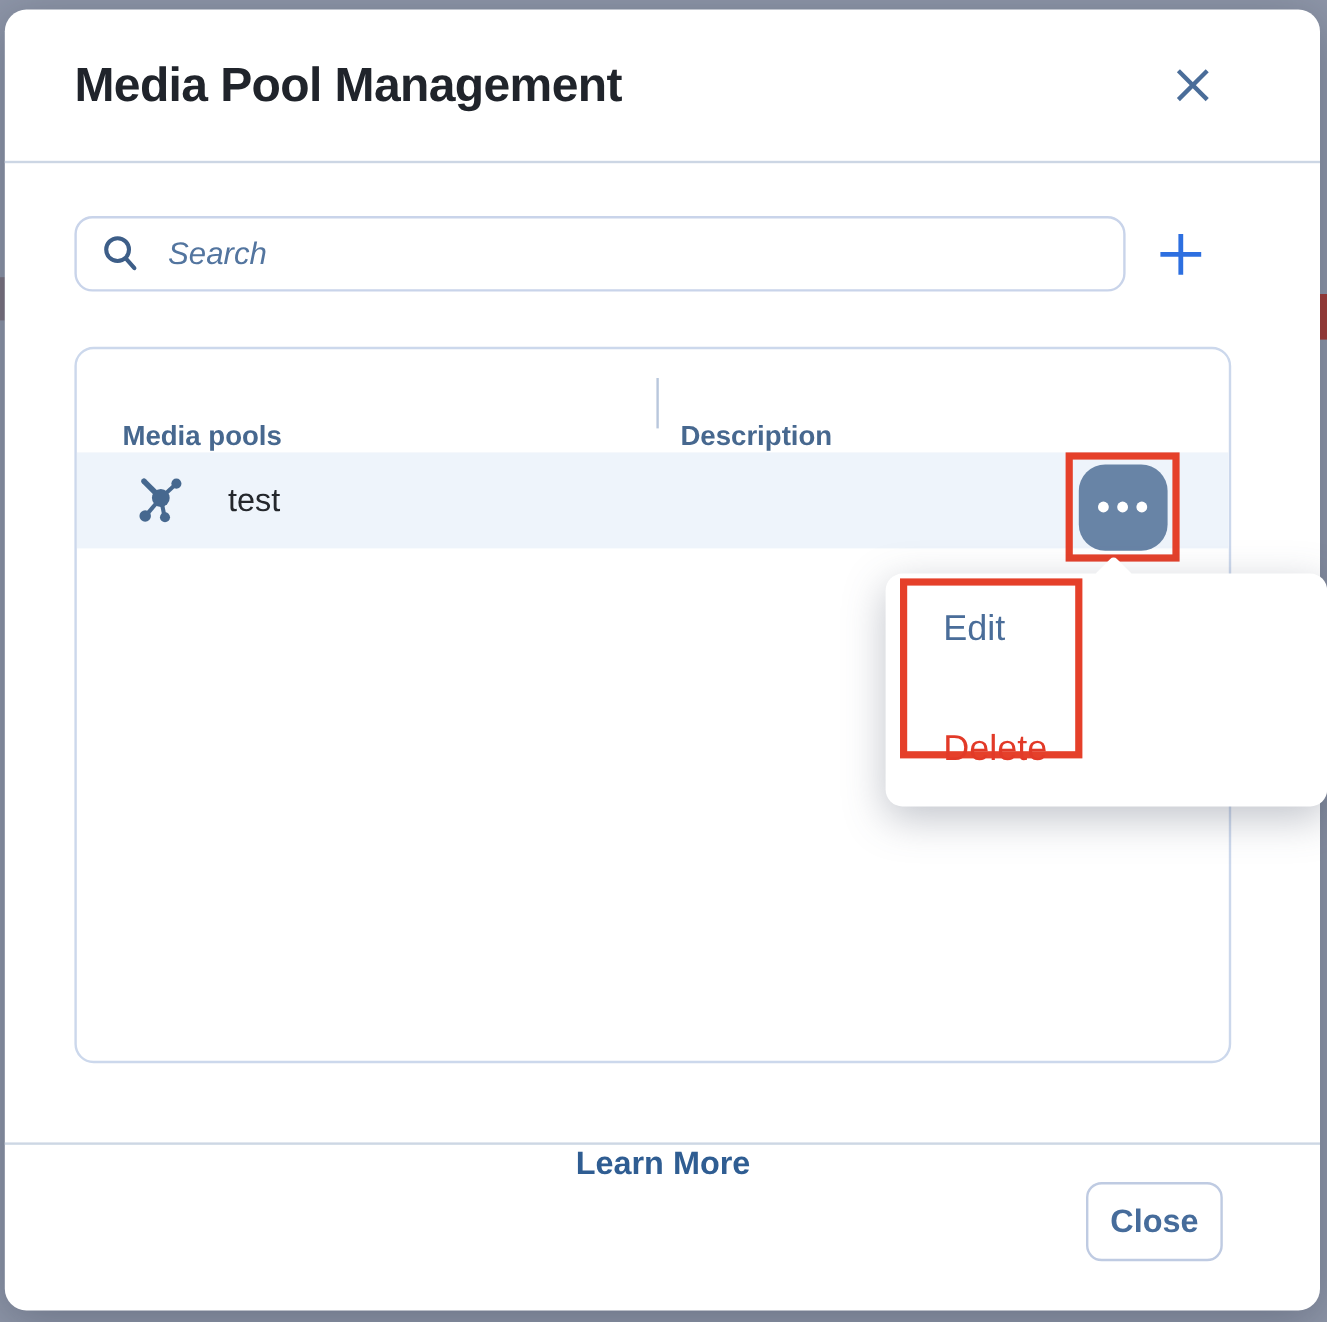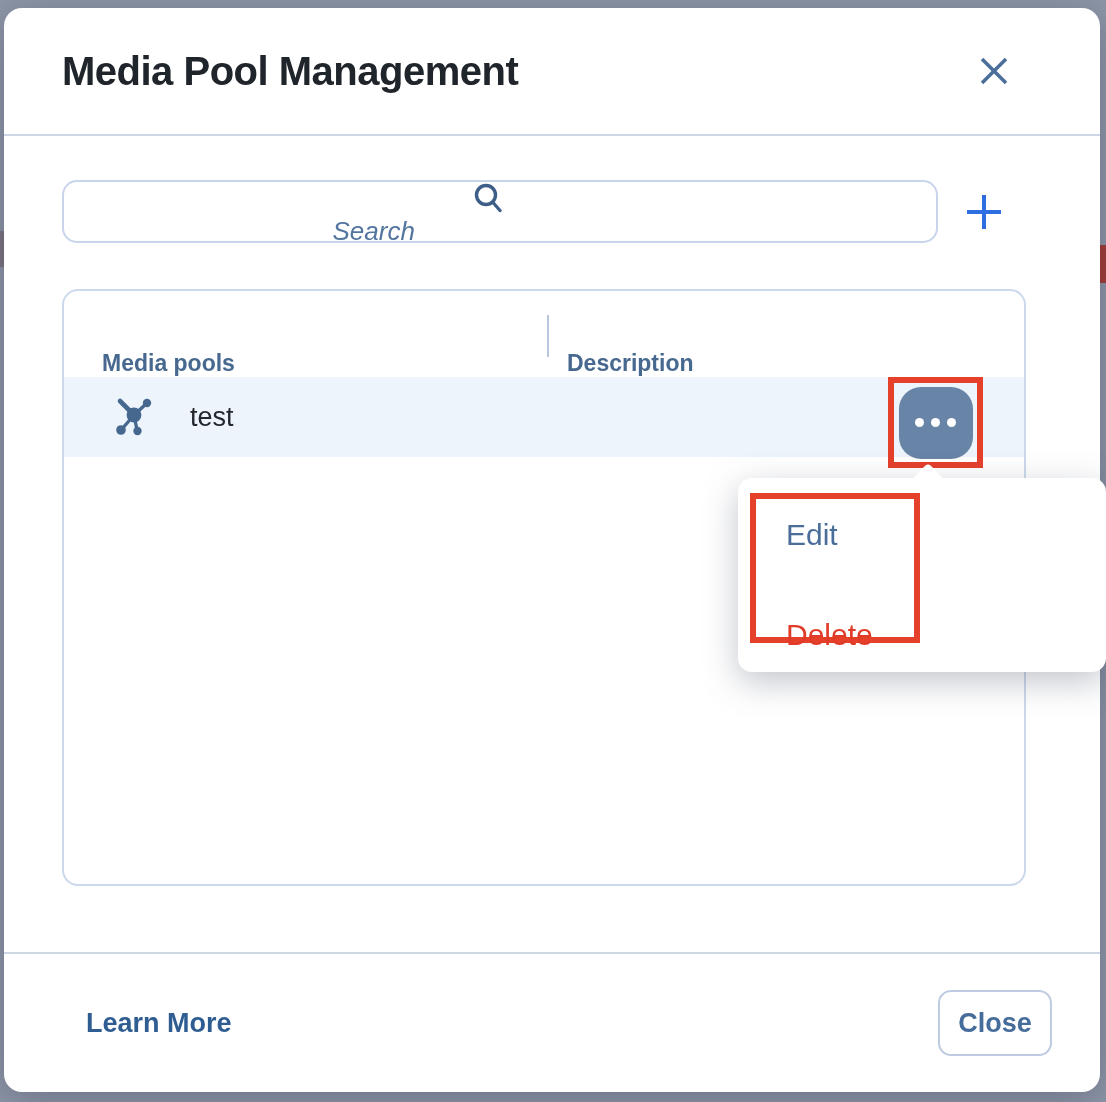--- a/index.html
+++ b/index.html
@@ -26,21 +26,21 @@
   .modal-title { font-size:40px; font-weight:700; color:#20242b; letter-spacing:-0.5px; }
   .close-btn {
     margin-left:auto; width:44px; height:44px; border:none; background:transparent;
     cursor:pointer; display:flex; align-items:center; justify-content:center;
   }
 
   
   .search-row { display:flex; align-items:center; margin:44px 58px 0 58px; }
   .search-box {
     width:876px; height:63px; border:2px solid #c9d4ea; border-radius:15px;
-    display:flex; align-items:center; padding:0 20px 0 20px; background:#fff;flex-direction:column;
+    display:flex; align-items:center; padding:0 20px 0 20px; background:#fff;
   }
   .search-box .mag { flex:0 0 auto; margin-right:22px; display:flex; }
   .search-input {
     flex:1; border:none; outline:none; font-size:26px; color:#2a3granted0; height:100%;
     font-family:"Liberation Sans", sans-serif; color:#2a3040; background:transparent;
   }
   .search-input::placeholder { color:#53759f; font-style:italic; opacity:1; }
   .add-btn {
     margin-left:auto; margin-right:36px; width:44px; height:44px; border:none;
     background:transparent; cursor:pointer; display:flex; align-items:center; justify-content:center;
@@ -80,35 +80,36 @@
   .popup {
     position:absolute; left:738px; top:478px; width:368px; height:194px;
     background:#ffffff; border-radius:14px; z-index:20;
     box-shadow:0 10px 34px rgba(80,90,110,0.35);
   }
   .popup-caret {
     position:absolute; left:178px; top:-10px; width:24px; height:24px;
     background:#ffffff; transform:rotate(45deg); border-radius:4px;
   }
   .menu-annotation {
-    position:absolute; left:12px; top:15px; width:170px; height:150px;
+    position:absolute; left:12px; top:4px; width:152px; height:150px;
     padding:14px 0 0 30px;
   }
   .menu-item {
     height:44px; line-height:44px; font-size:30px; cursor:pointer; background:transparent;
     border:none; text-align:left; font-family:"Liberation Sans", sans-serif; display:block;
   }
   .menu-item-edit { color:#4a6d99; }
   .menu-item-delete { color:#e23a28; margin-top:56px; }
 
   
   .modal-footer {
     position:absolute; left:0; bottom:0; width:100%; height:140px;
     border-top:2px solid #cdd7e4; display:flex; align-items:center;
-    padding:0 48px 0 82px;
+    padding:0 81px 0 82px;
+    flex-direction:column;
   }
   .learn-more { font-size:27px; font-weight:700; color:#2f5d92; text-decoration:none; cursor:pointer; }
   .footer-close-btn {
     margin-left:auto; width:114px; height:66px; background:#fff;
     border:2px solid #bfcbe2; border-radius:13px;
     font-size:27px; font-weight:700; color:#466c9b; cursor:pointer;
     font-family:"Liberation Sans", sans-serif;
   }
 </style>
 </head>

